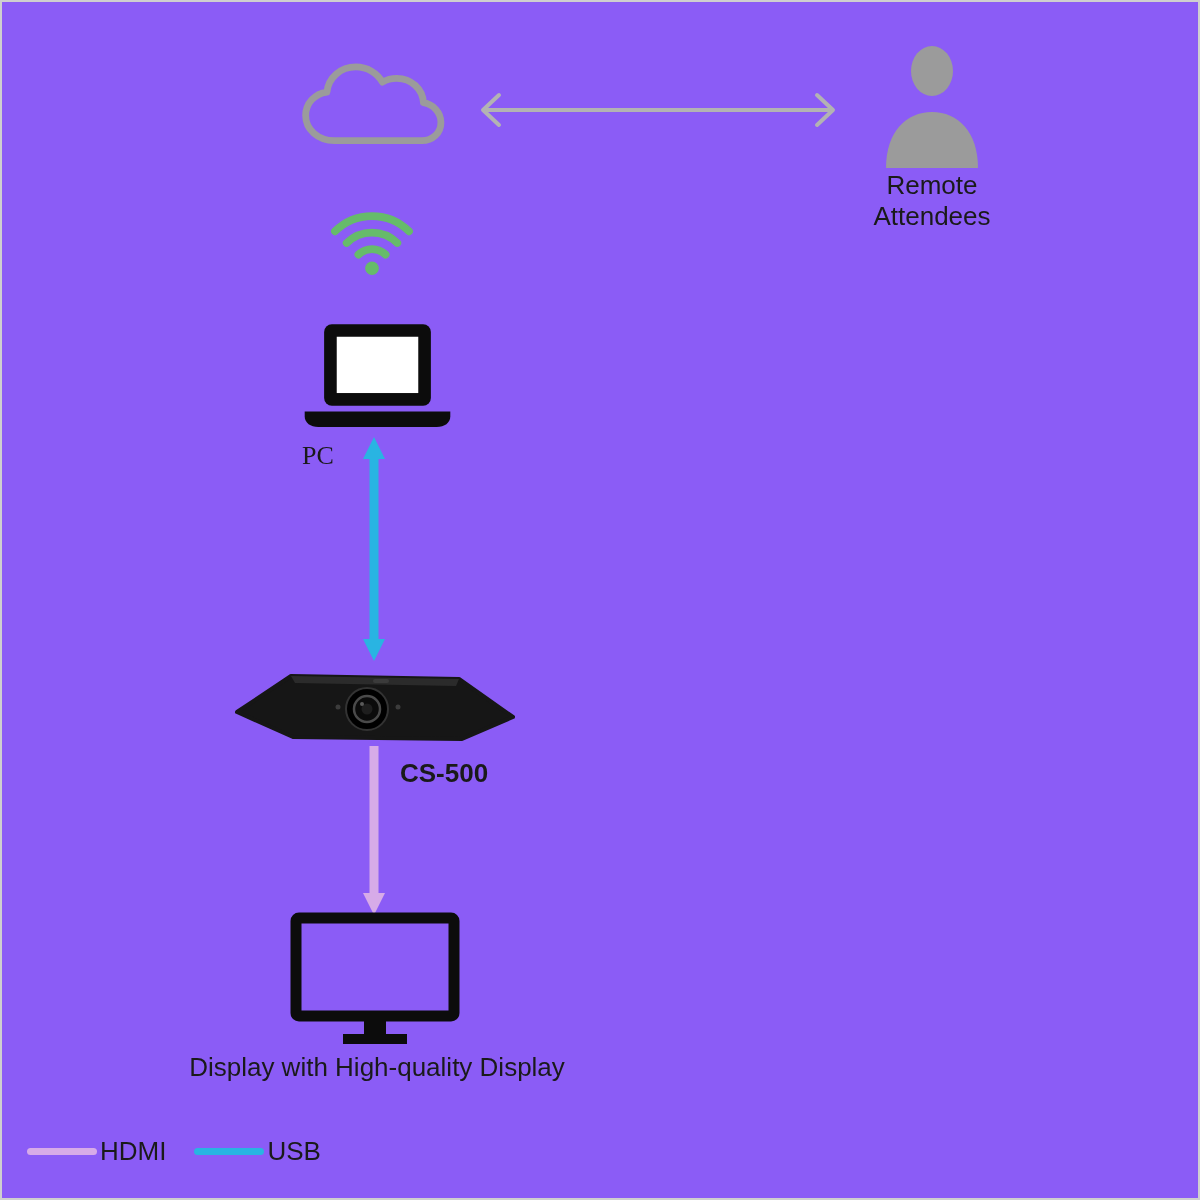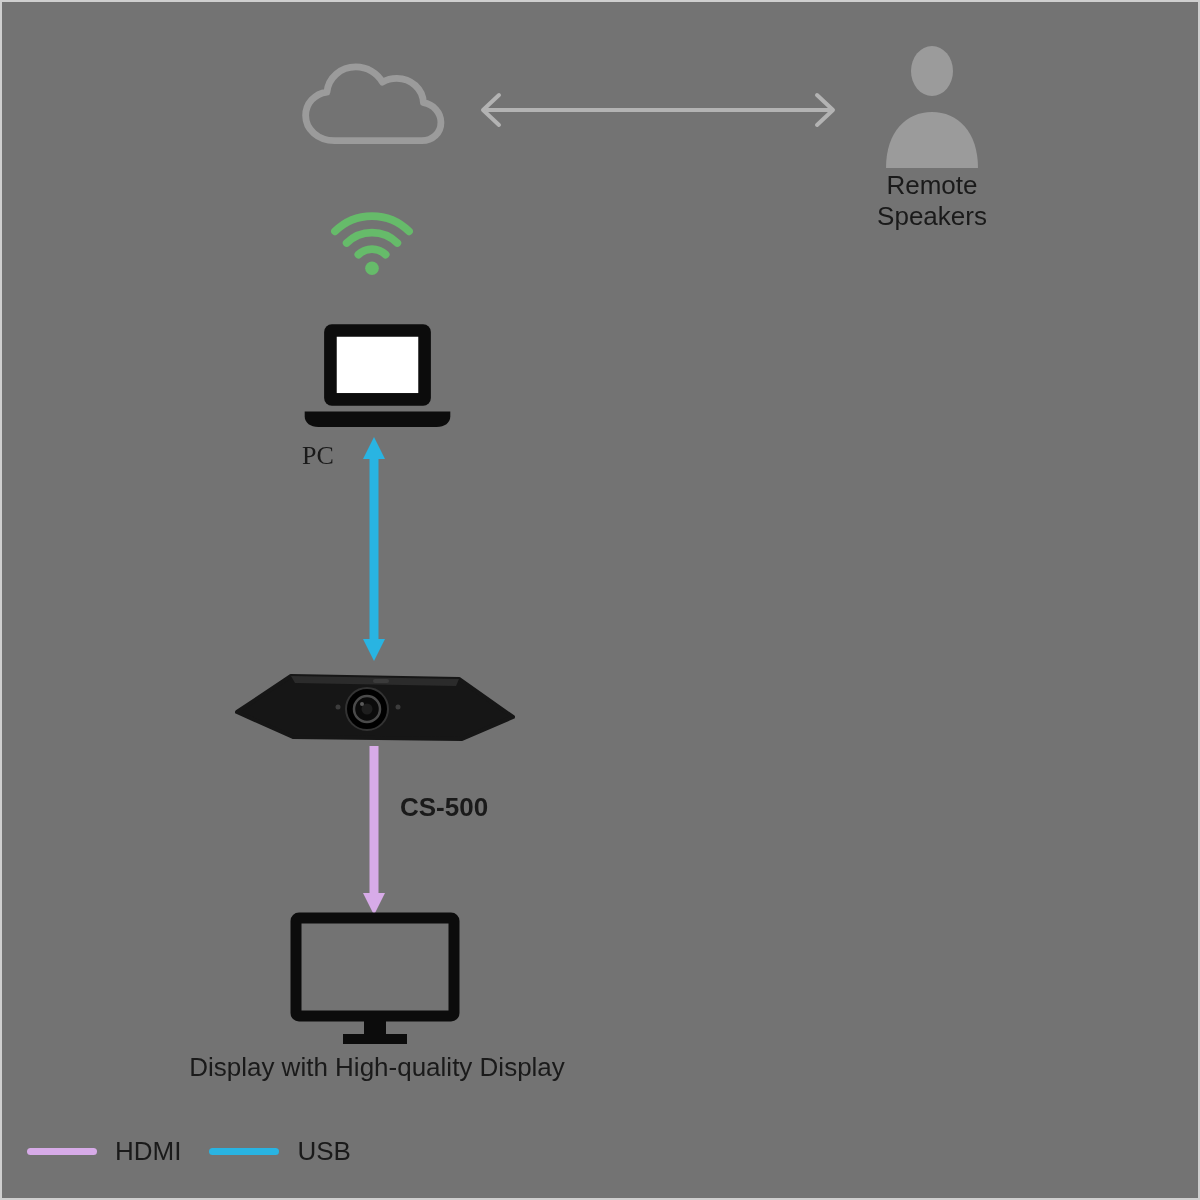--- a/index.html
+++ b/index.html
@@ -1,33 +1,33 @@
 <!DOCTYPE html>
 <html style="--c-cloud_gray: #9b9b9b; --c-person_gray: #9b9b9b; --c-arrow_gray: #b3b3b3; --c-wifi_green: #66bb6a; --c-usb: #29b4e2; --c-hdmi: #d7abe8; --c-icon_black: #0c0c0c;"><head>
 <meta charset="utf-8">
 <style>
   html,body{margin:0;padding:0;background:#ffffff;}
   .canvas{
     position:relative;
     width:1200px;height:1200px;
-    background:#737373;
+    background:#8b5cf6;
     border:2px solid #cfcfcf;
     box-sizing:border-box;
     font-family:"Liberation Sans", sans-serif;
     color:#1a1a1a;
     overflow:hidden;
   }
   .abs{position:absolute;}
   .label{
     font-size:26px;
     color:#1a1a1a;
     line-height:31px;
   }
   .center{text-align:center;}
-  .bold{font-weight:bold;margin-top:34px;}
+  .bold{font-weight:bold;}
 
   
   .gray-stroke{stroke:var(--c-cloud_gray,#9b9b9b);}
   .gray-fill{fill:var(--c-person_gray,#9b9b9b);}
   .arrowgray-stroke{stroke:var(--c-arrow_gray,#b3b3b3);}
   .wifi-stroke{stroke:var(--c-wifi_green,#66bb6a);}
   .wifi-fill{fill:var(--c-wifi_green,#66bb6a);}
   .usb-stroke{stroke:var(--c-usb,#29b4e2);}
   .usb-fill{fill:var(--c-usb,#29b4e2);}
   .hdmi-stroke{stroke:var(--c-hdmi,#d7abe8);}
@@ -37,21 +37,21 @@
   .legend{
     position:absolute;
     left:25px;top:1134px;
     display:flex;align-items:center;
   }
   .legend .swatch{
     width:70px;height:7px;border-radius:4px;
   }
   .legend .swatch.hdmi{background:var(--c-hdmi,#d7abe8);}
   .legend .swatch.usb{background:var(--c-usb,#29b4e2);}
-  .legend .ltext{margin-left:18px;font-size:26px;}
+  .legend .ltext{margin-left:3px;font-size:26px;}
   .legend .gap{width:28px;}
 </style>
 </head>
 <body>
 
 <div class="canvas">
 
   <svg class="abs" style="left:293px;top:58px;" width="152" height="99" viewBox="0 0 200 130">
     <path class="gray-stroke" fill="none" stroke-width="9" stroke-linejoin="round" stroke-linecap="round" d="M 52 106
          C 30 106 14 91 14 73
@@ -71,21 +71,21 @@
     <polyline class="arrowgray-stroke" points="345,5 361,20 345,35" fill="none" stroke-width="4" stroke-linecap="round" stroke-linejoin="round"></polyline>
   </svg>
 
   <svg class="abs" style="left:868px;top:42px;" width="124" height="124" viewBox="0 0 120 124">
     <ellipse class="gray-fill" cx="60" cy="27" rx="21" ry="25"></ellipse>
     <path class="gray-fill" d="M 14 124 C 14 88 34 68 60 68 C 86 68 106 88 106 124 Z"></path>
   </svg>
 
   <div class="abs label center" style="left:830px;top:168px;width:200px;">
     <div>Remote</div>
-    <div>Speakers</div>
+    <div>Attendees</div>
   </div>
 
   <svg class="abs" style="left:316px;top:202px;" width="108" height="74" viewBox="0 0 110 76">
     <circle class="wifi-fill" cx="55" cy="66" r="7"></circle>
     <path class="wifi-stroke" d="M 41 52 A 20 20 0 0 1 69 52" fill="none" stroke-width="8" stroke-linecap="round"></path>
     <path class="wifi-stroke" d="M 29 40 A 37 37 0 0 1 81 40" fill="none" stroke-width="8" stroke-linecap="round"></path>
     <path class="wifi-stroke" d="M 17 28 A 54 54 0 0 1 93 28" fill="none" stroke-width="8" stroke-linecap="round"></path>
   </svg>
 
   <svg class="abs" style="left:293px;top:320px;" width="165" height="112" viewBox="0 0 170 115">

